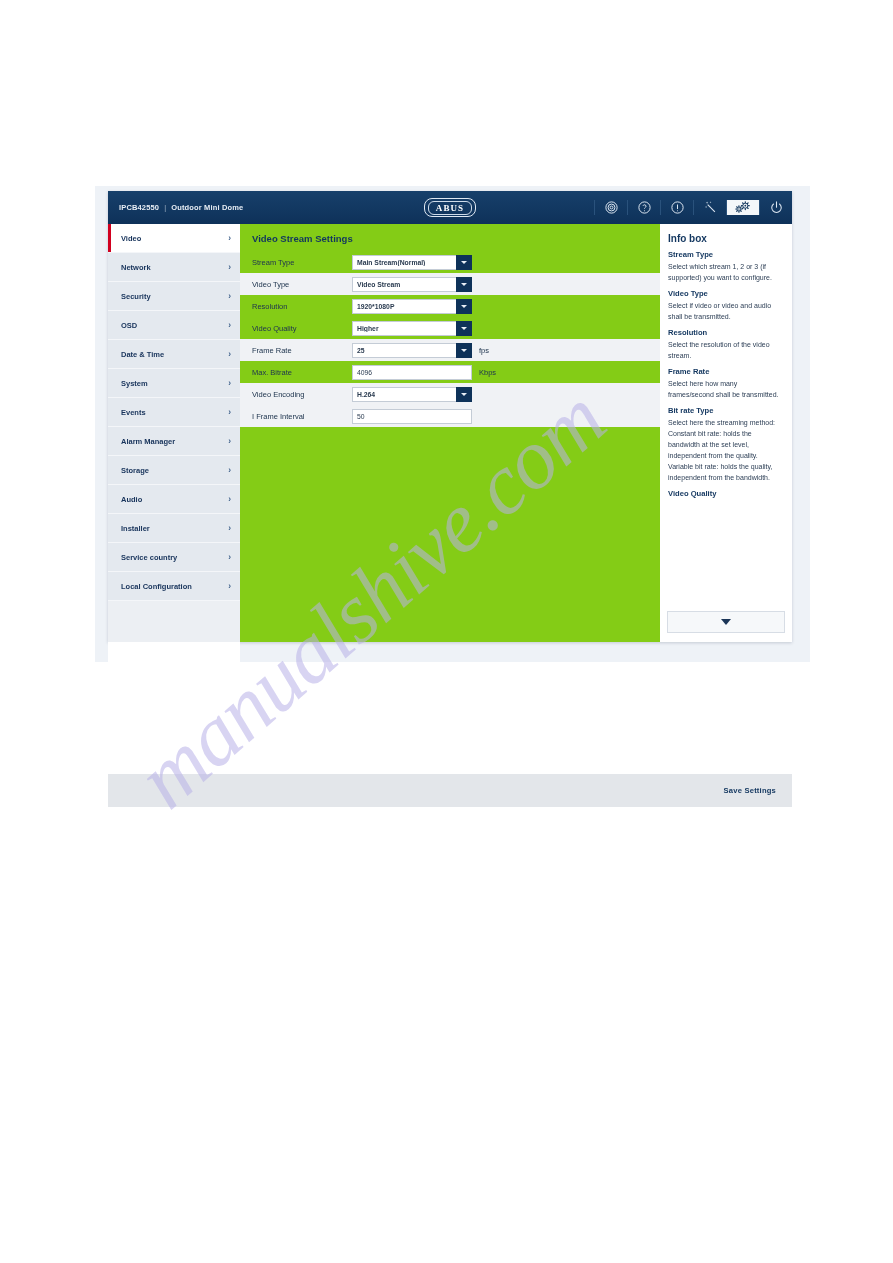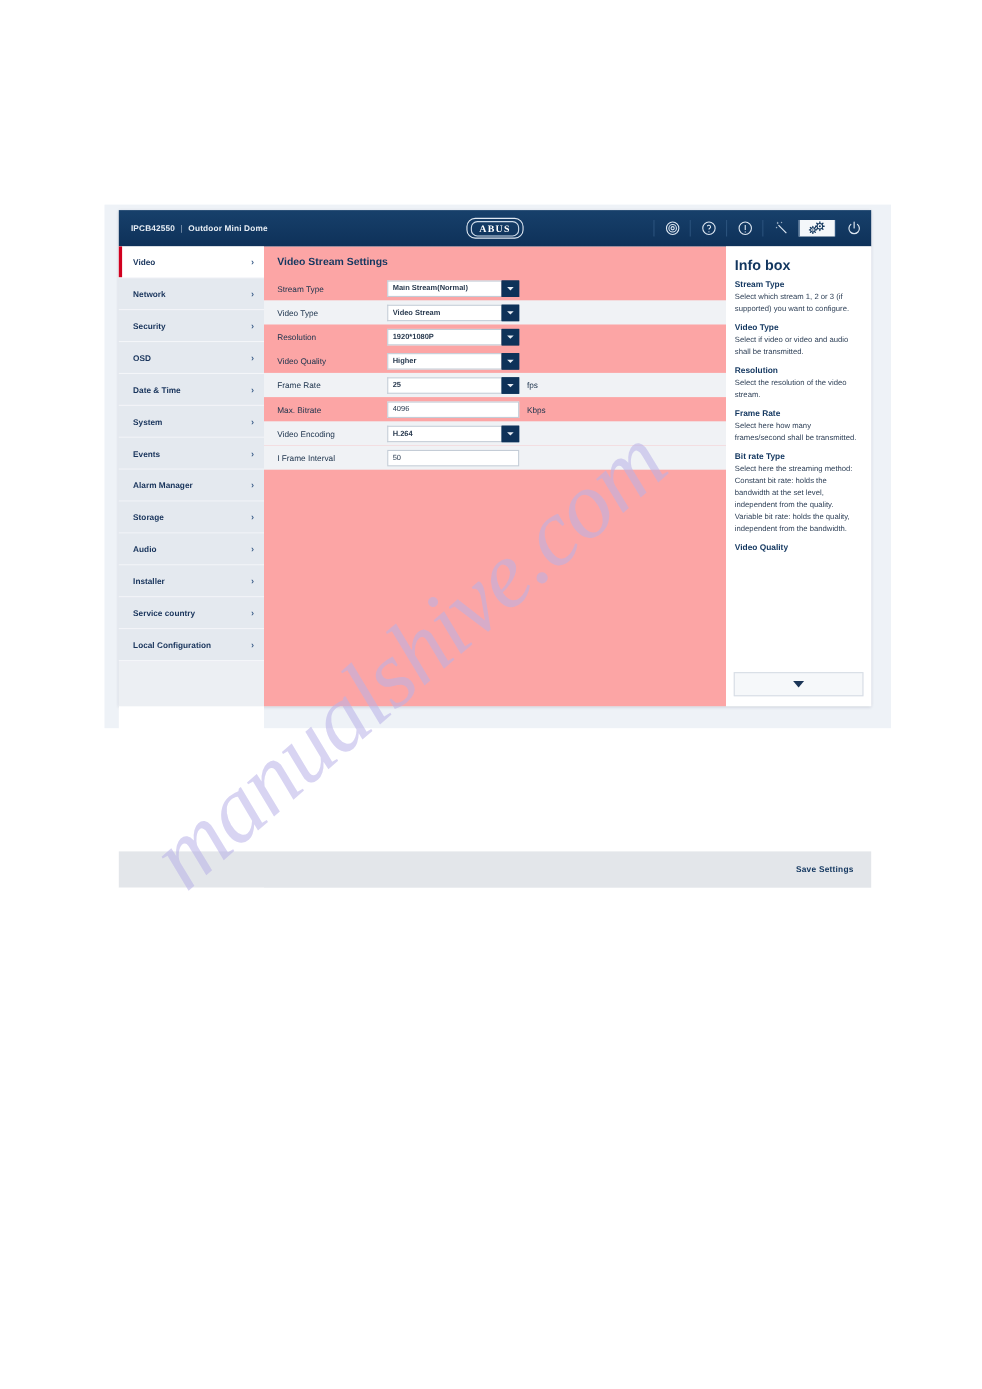--- a/index.html
+++ b/index.html
@@ -134,21 +134,21 @@
     content: "";
     position: absolute;
     left: 0; top: 0; bottom: 0;
     width: 3px;
     background: #d1001f;
   }
 
   
   #main {
     flex: 1;
-    background: #fca5a5;
+    background: #84cc16;
     display: flex;
     flex-direction: column;
     min-width: 0;
   }
   #main-scroll { flex: 1; position: relative; }
 
   #page-title {
     font-size: 9.5px;
     font-weight: bold;
     color: #12365f;
@@ -212,21 +212,21 @@
   
   #infobox {
     width: 132px;
     flex: 0 0 132px;
     background: #ffffff;
     padding: 9px 8px 0 8px;
     position: relative;
     overflow: hidden;
   }
   #infobox-title {
-    font-size: 13px;
+    font-size: 10px;
     font-weight: bold;
     color: #12365f;
     margin-bottom: 6px;
   }
   .info-h {
     font-size: 7.6px;
     font-weight: bold;
     color: #12365f;
     margin: 6px 0 2px 0;
   }

